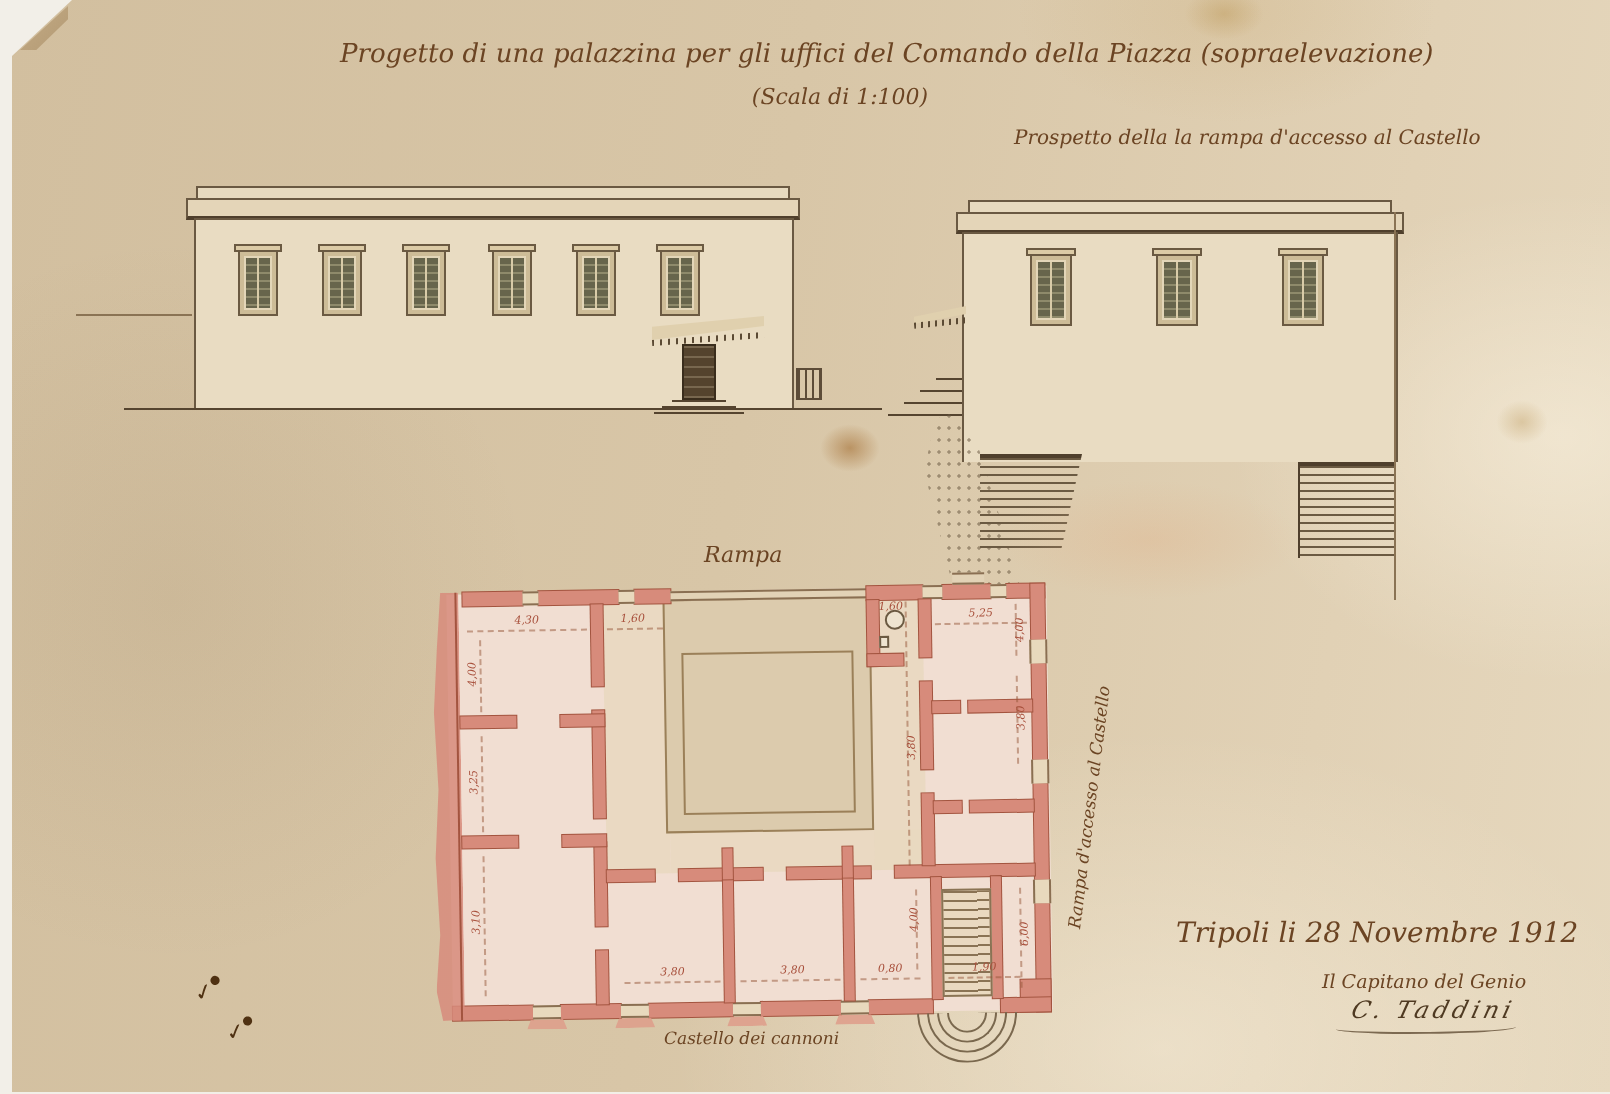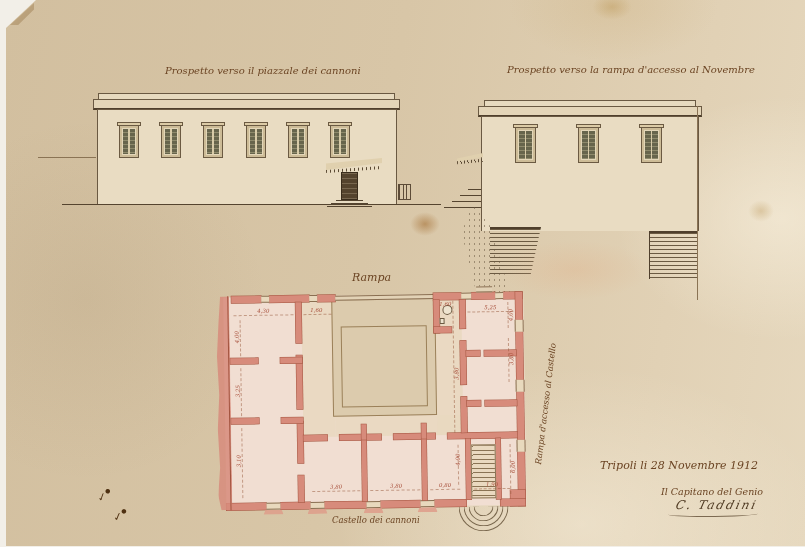--- a/index.html
+++ b/index.html
@@ -51,22 +51,23 @@
 </style>
 </head>
 <body>
 
 <div class="stage">
   <div class="paper"></div>
 
   <div class="abs" style="left:6px;top:0;width:30px;height:28px;background:#f2efe8;clip-path:polygon(0 0,100% 0,0 100%);"></div>
   <div class="abs" style="left:10px;top:3px;width:24px;height:22px;background:linear-gradient(135deg,#c4ab85,#b39a74);clip-path:polygon(100% 0,0 100%,34% 100%,100% 30%);"></div>
 
-  <div class="txt" style="left:165px;top:65px;font-size:10px;">Prospetto verso il piazzale dei cannoni</div>
-  <div class="txt" style="left:507px;top:64px;font-size:10px;">Prospetto verso la rampa d'accesso al Novembre</div>
+  <div class="txt ctr" style="left:170px;top:20px;width:500px;font-size:13px;">Progetto di una palazzina per gli uffici del Comando della Piazza (sopraelevazione)</div>
+  <div class="txt ctr" style="left:330px;top:42px;width:180px;font-size:11px;">(Scala di 1:100)</div>
+  <div class="txt" style="left:507px;top:64px;font-size:10px;">Prospetto della la rampa d'accesso al Castello</div>
 
   <div class="abs" style="left:0;top:0;width:0;height:0;">
     <div class="fline" style="left:38px;top:157px;width:58px;height:1px;"></div>
     <div class="attic" style="left:98px;top:93px;width:297px;height:7px;"></div>
     <div class="cornice" style="left:93px;top:99px;width:307px;height:11px;"></div>
     <div class="facade" style="left:97px;top:109px;width:300px;height:96px;"></div>
 
     <div class="ew" style="left:120px;top:126px;width:18px;height:31px;">
         <div class="lintel"></div>
         <div class="glass"></div>
@@ -258,21 +259,21 @@
     <div class="dim" style="left:216px;top:197px;width:34px;">0,80</div>
     <div class="dim dimv" style="left:231px;top:172px;width:30px;">4,00</div>
     <div class="dim" style="left:266px;top:197px;width:28px;">1,90</div>
     <div class="dim dimv" style="left:231px;top:86px;width:30px;">3,80</div>
   </div>
 
   <div class="txt" style="left:543px;top:455px;width:140px;font-size:8.5px;transform:rotate(-83deg);transform-origin:0 100%;">Rampa d'accesso al Castello</div>
 
   <div class="txt" style="left:332px;top:515px;font-size:8.5px;">Castello dei cannoni</div>
 
-  <div class="txt" style="left:588px;top:459px;font-size:11px;margin-left:12px;">Tripoli li 28 Novembre 1912</div>
+  <div class="txt" style="left:588px;top:459px;font-size:14px;">Tripoli li 28 Novembre 1912</div>
   <div class="txt" style="left:661px;top:486px;font-size:9.5px;">Il Capitano del Genio</div>
   <div class="txt" style="left:676px;top:498px;font-size:12px;transform:skewX(-14deg);color:#4f3a22;letter-spacing:2px;">C. Taddini</div>
   <div class="abs" style="left:668px;top:511px;width:90px;height:6px;border-bottom:1px solid #4f3a22;border-radius:0 0 60% 40%;opacity:.7;"></div>
 
   <div class="stain" style="left:410px;top:212px;width:30px;height:24px;background:radial-gradient(rgba(160,104,42,.55),rgba(160,104,42,0) 70%);"></div>
   <div class="stain" style="left:592px;top:-6px;width:40px;height:26px;background:radial-gradient(rgba(182,142,70,.35),transparent 70%);"></div>
   <div class="stain" style="left:748px;top:200px;width:26px;height:22px;background:radial-gradient(rgba(190,156,96,.4),transparent 70%);"></div>
   <div class="txt" style="left:97px;top:488px;font-size:11px;color:#4f3112;transform:rotate(-18deg);font-style:normal;">✓<span style="font-size:6px;vertical-align:6px;">●</span></div>
   <div class="txt" style="left:113px;top:508px;font-size:11px;color:#4f3112;transform:rotate(-14deg);font-style:normal;">✓<span style="font-size:6px;vertical-align:6px;">●</span></div>
 </div>

